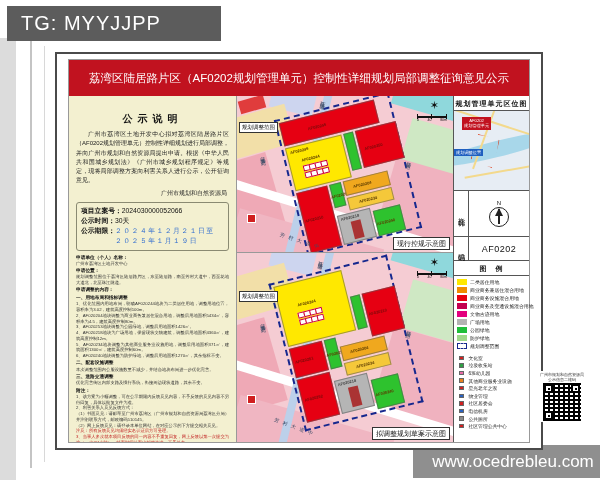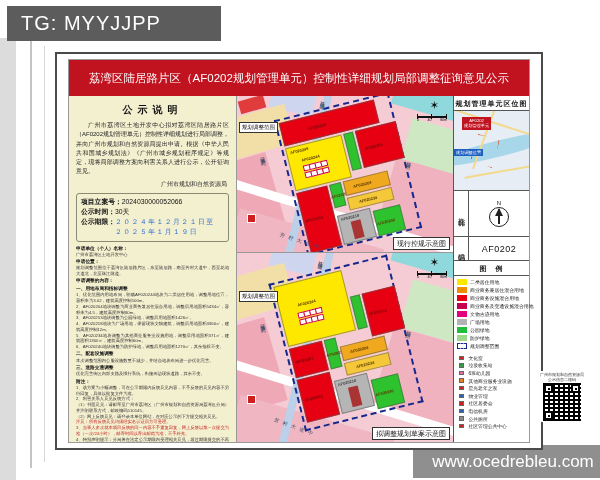--- a/index.html
+++ b/index.html
@@ -17,21 +17,21 @@
              font-size:17px;line-height:33px;text-align:center;}
   
   .poster{left:55px;top:52px;width:488px;height:398px;background:#fff;border:2px solid #4a4a4a;box-sizing:border-box;}
   .poster-inner{position:absolute;left:11px;top:5px;right:11px;bottom:5px;border:1px solid #999;background:#fff;}
   .title-bar{left:0;top:0;right:0;height:36px;background:#c1121f;color:#fff;display:flex;align-items:center;justify-content:center;}
   .title-bar span{font-size:11.5px;font-weight:normal;white-space:nowrap;}
   .cols{left:0;right:0;top:36px;bottom:0;}
   
   .notice{left:0;top:0;bottom:0;width:168px;background:#f3f0d0;border-right:1px solid #999;
           box-sizing:border-box;overflow:hidden;padding:4px 7px;}
-  .n-head{text-align:center;font-size:10px;font-weight:bold;letter-spacing:5px;margin:3px 0 4px 0;color:#111;}
+  .n-head{text-align:center;font-size:10px;font-weight:bold;letter-spacing:5px;margin:12px 0 4px 0;color:#111;}
   .n-body{font-size:6px;line-height:1.55;text-align:justify;text-indent:2em;color:#222;}
   .n-sig{font-size:6px;text-align:right;margin:3px 2px 4px 0;color:#222;}
   .n-box{border:1px solid #8a8a72;border-radius:3px;padding:3px 4px;margin:2px 0 4px 0;}
   .n-box .row{font-size:6.8px;color:#111;line-height:1.5;}
   .n-box .lbl{font-weight:bold;}
   .n-box .blue{color:#2e6bd0;letter-spacing:1.5px;}
   .n-box .blue2{color:#2e6bd0;letter-spacing:1.5px;padding-left:34px;}
   .lines .ln{font-size:4.3px;line-height:1.34;color:#333;text-align:justify;}
   .lines .ln.b{font-size:4.7px;font-weight:bold;color:#111;margin-top:1.5px;}
   .lines .ln.r{color:#c22222;}

